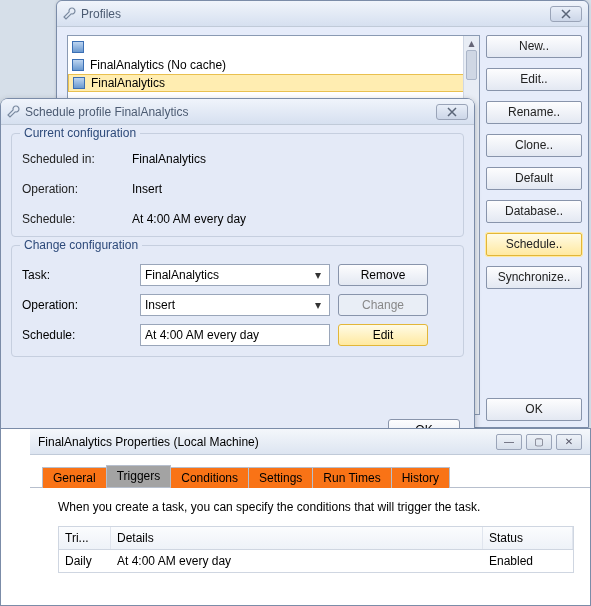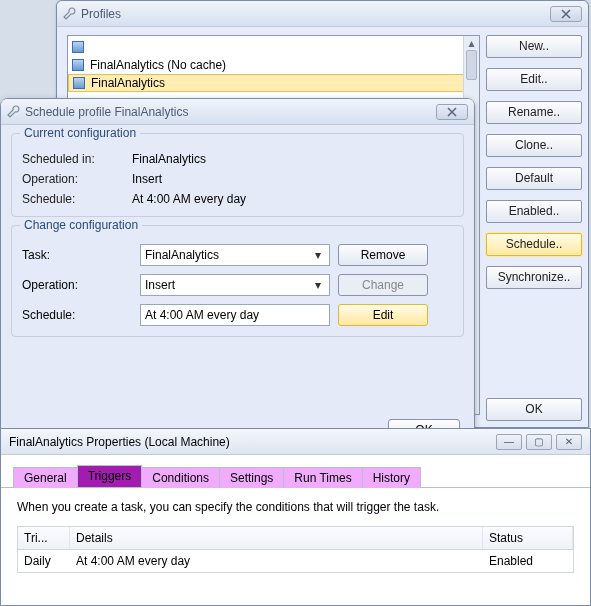--- a/index.html
+++ b/index.html
@@ -68,21 +68,21 @@
     box-shadow: 0 2px 6px rgba(0,0,0,.25);
   }
   .groupbox {
     border: 1px solid #c6cfdf; border-radius: 4px; margin: 8px 10px;
     padding: 18px 10px 10px 10px; position: relative; background:#e4eaf7;
   }
   .groupbox > .legend {
     position: absolute; top: -8px; left: 8px; background: #e4eaf7;
     padding: 0 4px; color: #2d4a7a;
   }
-  .kv { display: grid; grid-template-columns: 110px 1fr; row-gap: 6px; }
+  .kv { display: grid; grid-template-columns: 110px 1fr; row-gap: 16px; }
   .kv label { color: #222; }
   .cfg { display: grid; grid-template-columns: 110px 190px 90px; row-gap: 8px; column-gap: 8px; align-items:center; }
   .combo {
     height: 22px; border: 1px solid #9aa6ba; background: #fff; display:flex; align-items:center;
     padding: 0 4px; position: relative;
   }
   .combo .caret{ position:absolute; right:2px; top:2px; bottom:2px; width:18px;
     border:0; display:flex; align-items:center; justify-content:center; color:#333;}
   .txt {
     height: 22px; border: 1px solid #9aa6ba; background: #fff; display:flex; align-items:center;
@@ -94,40 +94,40 @@
   }
   .sbtn.disabled { color:#888; background:#e9eef6; }
   .sbtn.active {
     border: 1px solid #e2b638; background: linear-gradient(#fffbe6,#ffe9a0);
   }
   .sched-ok { position:absolute; right:14px; bottom:10px; width:72px; }
 
   
   .props-win {
     position: absolute; left: 0; top: 428px; right: 0; bottom: 0;
-    background: #fff; border: 1px solid #7b8ca8;
+    background: #fff; border: 1px solid #7b8ca8; padding-left: 29px;
   }
   .props-title {
     height: 26px; background: linear-gradient(#f4f7fb,#dde5f1);
     display:flex; align-items:center; padding:0 8px; border-bottom:1px solid #c0cad8;
   }
   .winbtns{ margin-left:auto; display:flex; gap:4px;}
   .winbtns .wb{ width:26px; height:16px; border:1px solid #9aa4b8; border-radius:2px;
     background:linear-gradient(#eef2f8,#d7dfeb); display:flex; align-items:center;
     justify-content:center; font-size:10px; color:#556;}
   .tabstrip {
     display:flex; align-items:flex-end; padding: 10px 12px 0 12px; border-bottom:1px solid #b7bfcd;
     background:#fff;
   }
   .tab {
     padding: 3px 10px; border:1px solid #b7bfcd; border-bottom:none;
-    background:#f0abfc; margin-right:-1px; position:relative; top:1px;
-  }
-  .tab.active { background:#a21caf; top:0; padding-bottom:4px; z-index:1; }
-  .props-body { padding: 12px 16px; }
+    background:#f97316; margin-right:-1px; position:relative; top:1px;
+  }
+  .tab.active { background:#a3a3a3; top:0; padding-bottom:4px; z-index:1; }
+  .props-body { padding: 12px 16px; margin-left: 12px; }
   .trigtable { margin-top:12px; border:1px solid #cfd6e1; }
   .trigtable .hdr{ display:grid; grid-template-columns:52px 1fr 90px;
     background:linear-gradient(#fbfcfe,#eef2f8); border-bottom:1px solid #cfd6e1; }
   .trigtable .hdr div{ padding:4px 6px; border-right:1px solid #e0e5ee; }
   .trigtable .row{ display:grid; grid-template-columns:52px 1fr 90px; }
   .trigtable .row div{ padding:4px 6px; }
 
   svg{display:block}
 </style>
 </head>
@@ -168,21 +168,21 @@
       </div>
     </div>
   </div>
 
   <div class="sidebtns">
     <div class="wbtn">New..</div>
     <div class="wbtn">Edit..</div>
     <div class="wbtn">Rename..</div>
     <div class="wbtn">Clone..</div>
     <div class="wbtn">Default</div>
-    <div class="wbtn">Enabled..</div>
+    <div class="wbtn">Database..</div>
     <div class="wbtn active">Schedule..</div>
     <div class="wbtn">Synchronize..</div>
   </div>
 
   <div class="okrow">
     <div class="wbtn">OK</div>
   </div>
 </div>
 
 <div class="sched-win">

